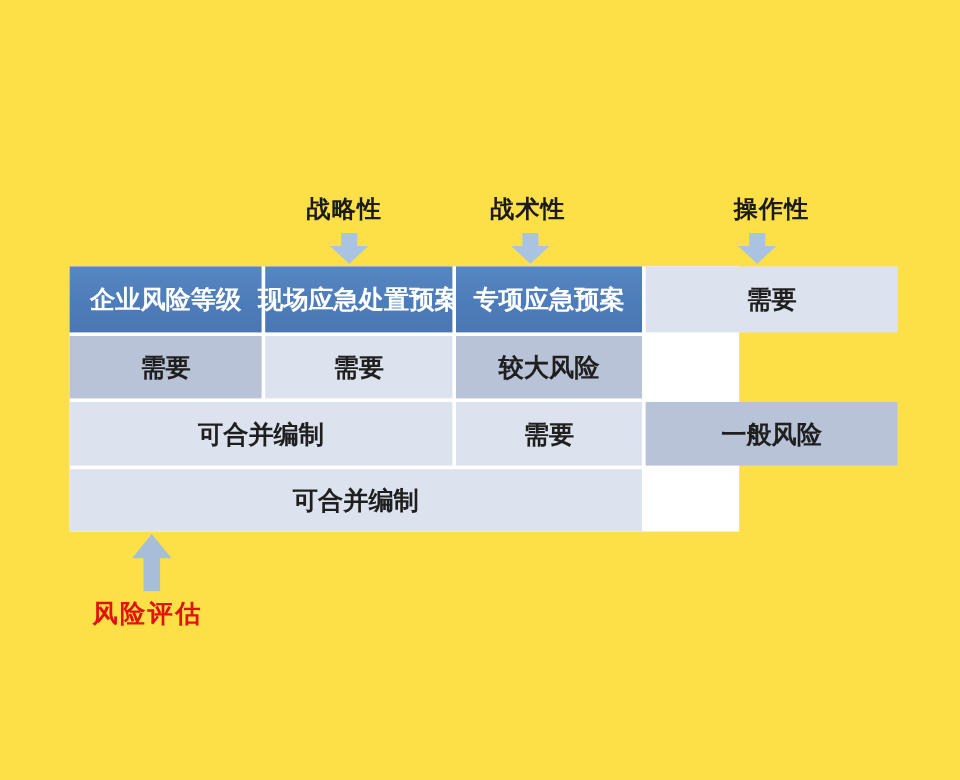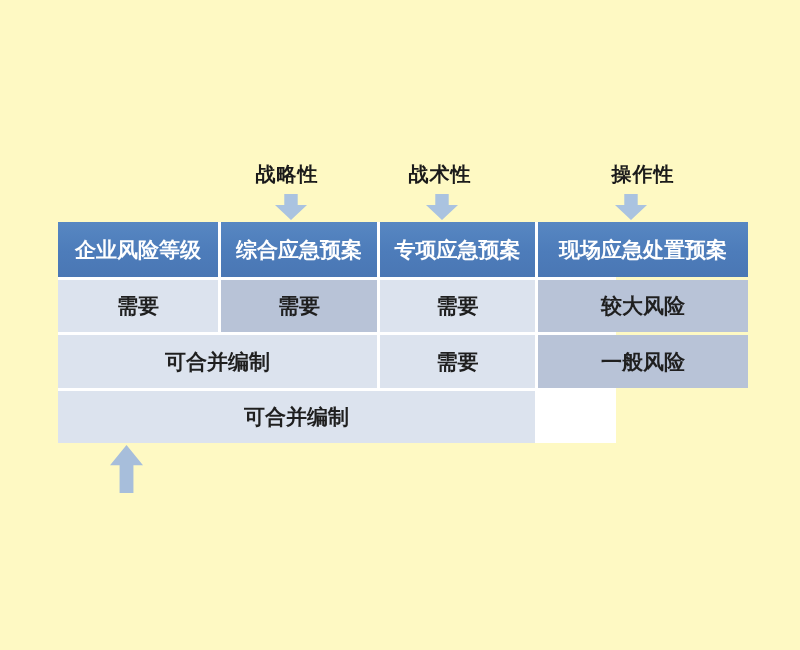--- a/index.html
+++ b/index.html
@@ -5,21 +5,21 @@
   html, body {
     margin: 0;
     padding: 0;
     background: #ffffff;
     font-family: "DejaVu Sans", "Liberation Sans", sans-serif;
   }
   .canvas {
     position: relative;
     width: 800px;
     height: 650px;
-    background: #fef9c3;
+    background: #fde047;
     overflow: hidden;
   }
 
   
   .top-label {
     position: absolute;
     top: 161px;
     transform: translateX(-50%);
     font-family: "DejaVu Serif", "Liberation Serif", serif;
     font-size: 20px;
@@ -112,32 +112,32 @@
   <div class="top-label l2">战术性</div>
   <div class="top-label l3">操作性</div>
 
   <div class="down-arrow a1"></div>
   <div class="down-arrow a2"></div>
   <div class="down-arrow a3"></div>
 
   <div class="risk-table">
 
     <div class="cell hdr">企业风险等级</div>
-    <div class="cell hdr">综合应急预案</div>
+    <div class="cell hdr">现场应急处置预案</div>
     <div class="cell hdr">专项应急预案</div>
-    <div class="cell hdr">现场应急处置预案</div>
 
     <div class="cell lt">需要</div>
     <div class="cell med">需要</div>
     <div class="cell lt">需要</div>
 
     <div class="cell med">较大风险</div>
     <div class="cell lt span2">可合并编制</div>
     <div class="cell lt">需要</div>
 
     <div class="cell med">一般风险</div>
     <div class="cell lt span3">可合并编制</div>
 
   </div>
 
   <div class="up-arrow"></div>
+  <div class="risk-assessment">风险评估</div>
 
 </div>
 
 </body></html>

